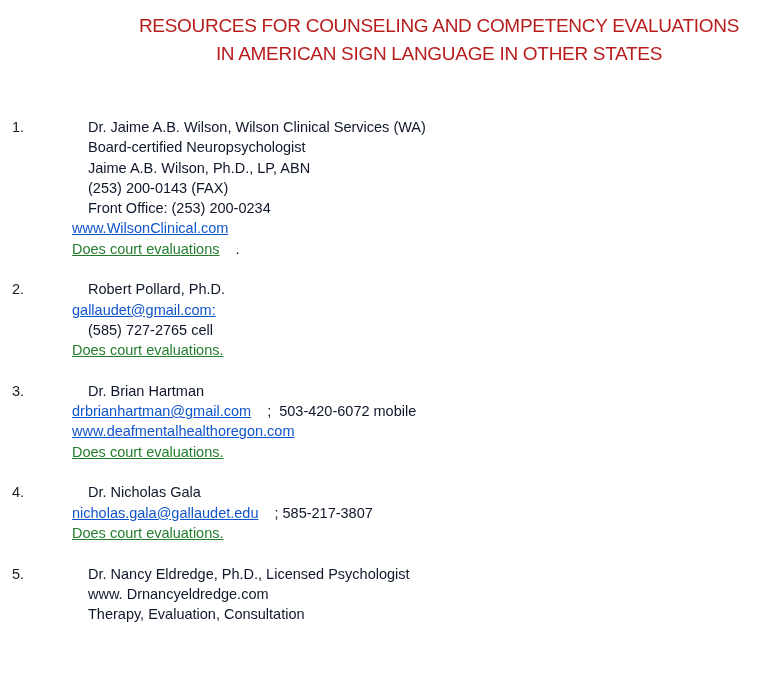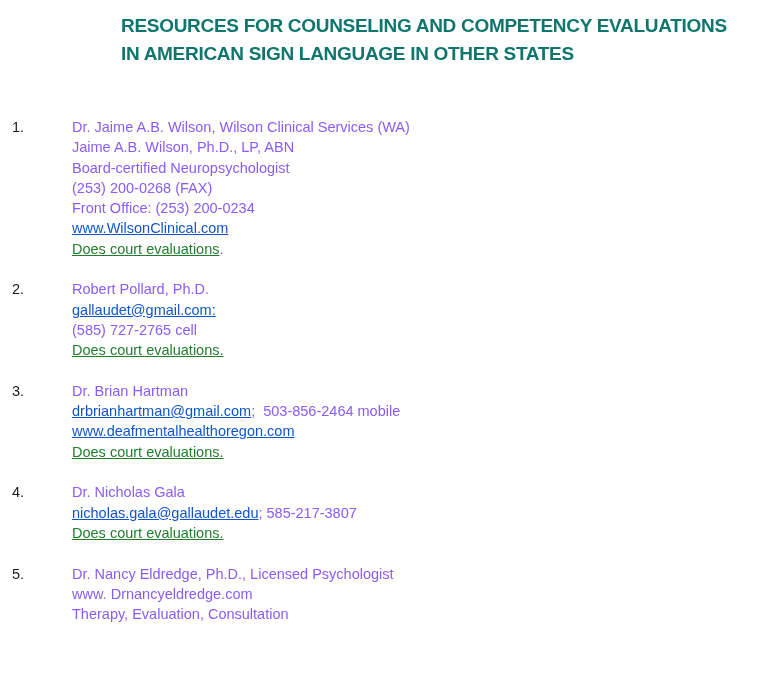--- a/index.html
+++ b/index.html
@@ -15,23 +15,23 @@
     color: #1b1b1b;
   }
   .page {
     width: 757px;
     height: 673px;
     overflow: hidden;
     background: #ffffff;
   }
   .doc-title {
     margin: 12px 0 0 121px;
-    text-align: left;
-    color: #0f766e;
-    font-weight: bold;
+    text-align: center;
+    color: #b91c1c;
+    font-weight: normal;
     font-size: 19px;
     line-height: 28px;
     letter-spacing: -0.3px;
   }
   .resource-list {
     list-style: none;
     margin: 49px 0 0 0;
     padding: 0;
     font-size: 14.5px;
     line-height: 20.3px;
@@ -46,22 +46,23 @@
     top: 0;
   }
   .content {
     margin-left: 72px;
     margin-right: 20px;
   }
   .line {
     white-space: pre-wrap;
   }
   .seg-text {
-    color: #8b5cf6;
+    color: #0f172a;
     text-decoration: none;
+    margin-left: 16px;
   }
   a.seg-link {
     color: #1155cc;
     cursor: pointer;
   }
   a.seg-green {
     color: #237d2d;
     text-decoration: underline;
     cursor: pointer;
     text-align: right;
@@ -73,42 +74,42 @@
 <div class="page">
   <div class="doc-title">
     <div>RESOURCES FOR COUNSELING AND COMPETENCY EVALUATIONS</div>
     <div>IN AMERICAN SIGN LANGUAGE IN OTHER STATES</div>
   </div>
   <ol class="resource-list" id="resource-list">
       <li class="item">
         <span class="num">1.</span>
         <div class="content">
           <div class="line"><span class="seg-text">Dr. Jaime A.B. Wilson, Wilson Clinical Services (WA)</span></div>
+          <div class="line"><span class="seg-text">Board-certified Neuropsychologist</span></div>
           <div class="line"><span class="seg-text">Jaime A.B. Wilson, Ph.D., LP, ABN</span></div>
-          <div class="line"><span class="seg-text">Board-certified Neuropsychologist</span></div>
-          <div class="line"><span class="seg-text">(253) 200-0268 (FAX)</span></div>
+          <div class="line"><span class="seg-text">(253) 200-0143 (FAX)</span></div>
           <div class="line"><span class="seg-text">Front Office: (253) 200-0234</span></div>
           <div class="line"><a class="seg-link" href="#">www.WilsonClinical.com</a></div>
           <div class="line"><a class="seg-green" href="#">Does court evaluations</a><span class="seg-text">.</span></div>
         </div>
       </li>
       <li class="item">
         <span class="num">2.</span>
         <div class="content">
           <div class="line"><span class="seg-text">Robert Pollard, Ph.D.</span></div>
           <div class="line"><a class="seg-link" href="#">gallaudet@gmail.com:</a></div>
           <div class="line"><span class="seg-text">(585) 727-2765 cell</span></div>
           <div class="line"><a class="seg-green" href="#">Does court evaluations.</a></div>
         </div>
       </li>
       <li class="item">
         <span class="num">3.</span>
         <div class="content">
           <div class="line"><span class="seg-text">Dr. Brian Hartman</span></div>
-          <div class="line"><a class="seg-link" href="#">drbrianhartman@gmail.com</a><span class="seg-text">;  503-856-2464 mobile</span></div>
+          <div class="line"><a class="seg-link" href="#">drbrianhartman@gmail.com</a><span class="seg-text">;  503-420-6072 mobile</span></div>
           <div class="line"><a class="seg-link" href="#">www.deafmentalhealthoregon.com</a></div>
           <div class="line"><a class="seg-green" href="#">Does court evaluations.</a></div>
         </div>
       </li>
       <li class="item">
         <span class="num">4.</span>
         <div class="content">
           <div class="line"><span class="seg-text">Dr. Nicholas Gala</span></div>
           <div class="line"><a class="seg-link" href="#">nicholas.gala@gallaudet.edu</a><span class="seg-text">; 585-217-3807</span></div>
           <div class="line"><a class="seg-green" href="#">Does court evaluations.</a></div>

